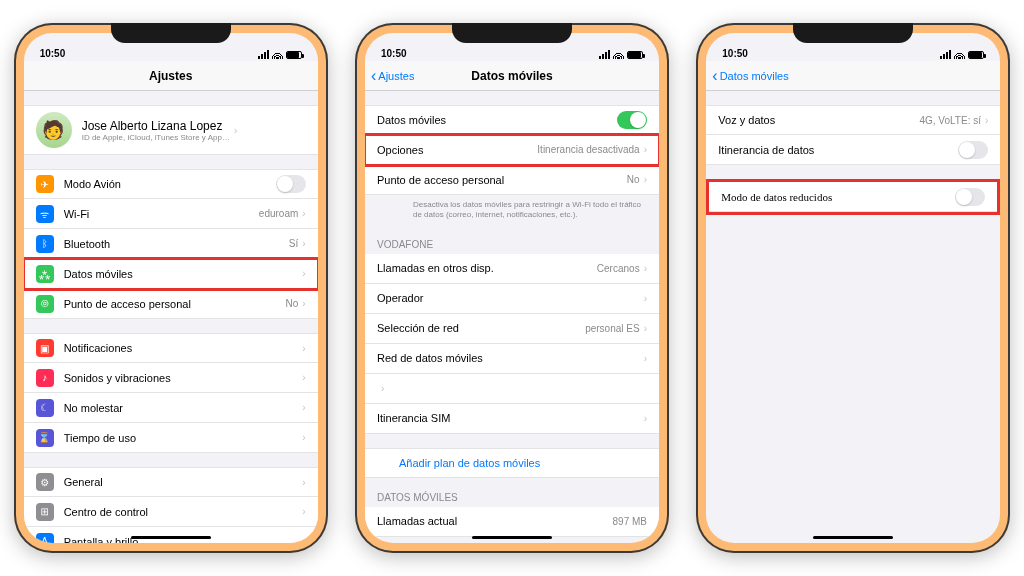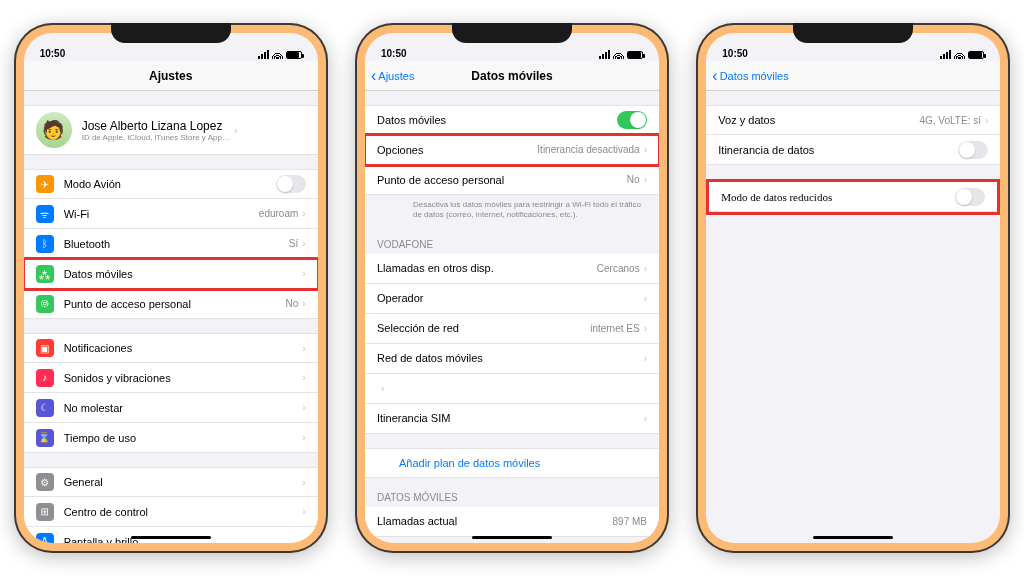--- a/index.html
+++ b/index.html
@@ -293,21 +293,21 @@
         <span class="label">Llamadas en otros disp.</span>
         <span class="detail">Cercanos</span>
         <span class="chevr">›</span>
       </div>
       <div class="row">
         <span class="label">Operador</span>
         <span class="chevr">›</span>
       </div>
       <div class="row">
         <span class="label">Selección de red</span>
-        <span class="detail">internet ES</span>
+        <span class="detail">personal ES</span>
         <span class="chevr">›</span>
       </div>
       <div class="row">
         <span class="label">Red de datos móviles</span>
         <span class="chevr">›</span>
       </div>
       <div class="row">
         <span class="chevr">›</span>
       </div>
       <div class="row">

